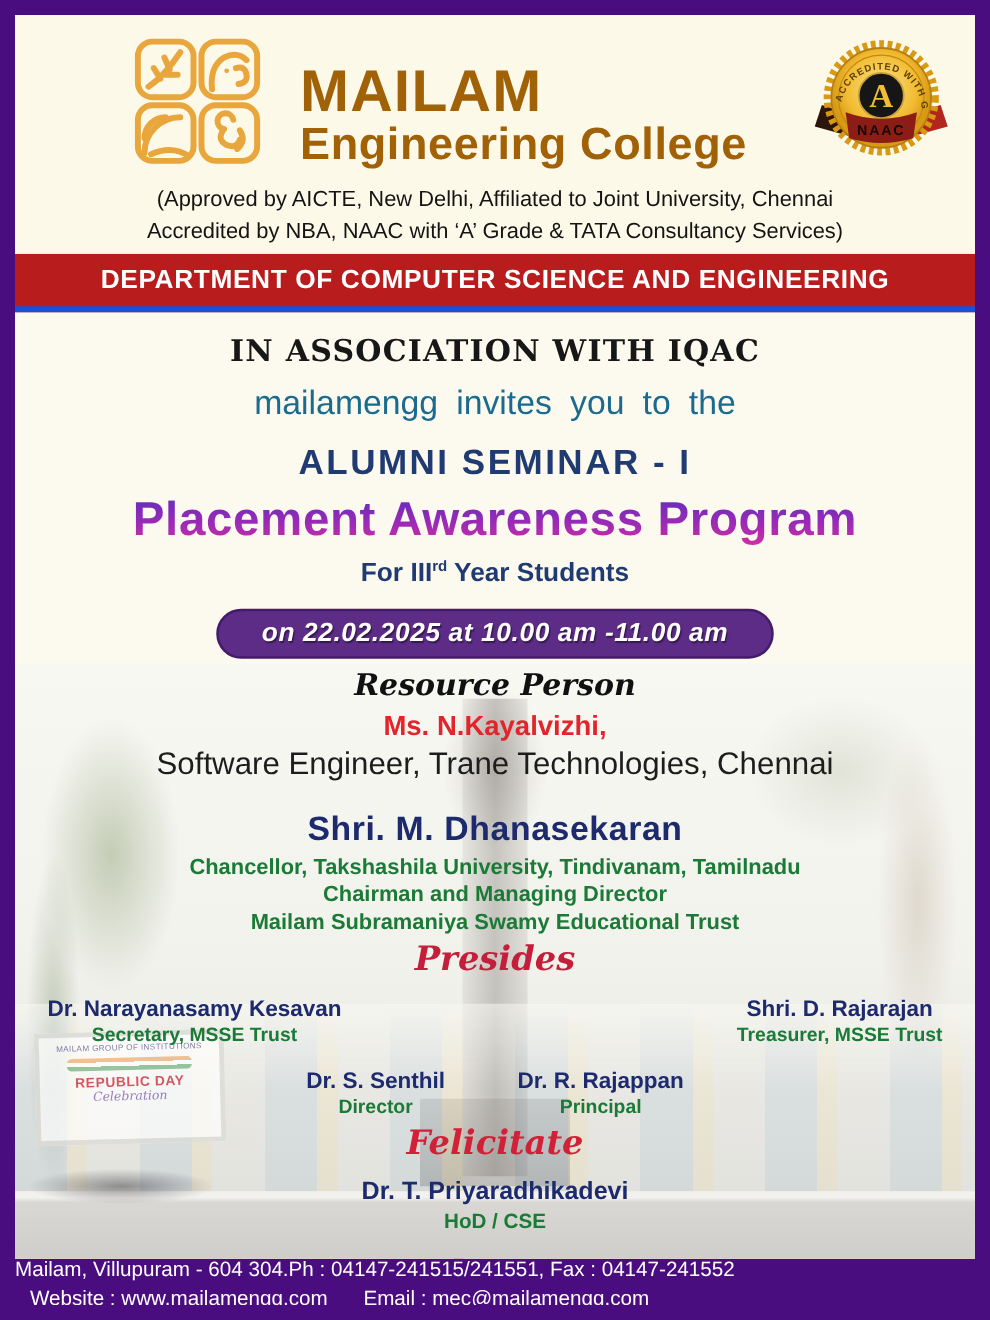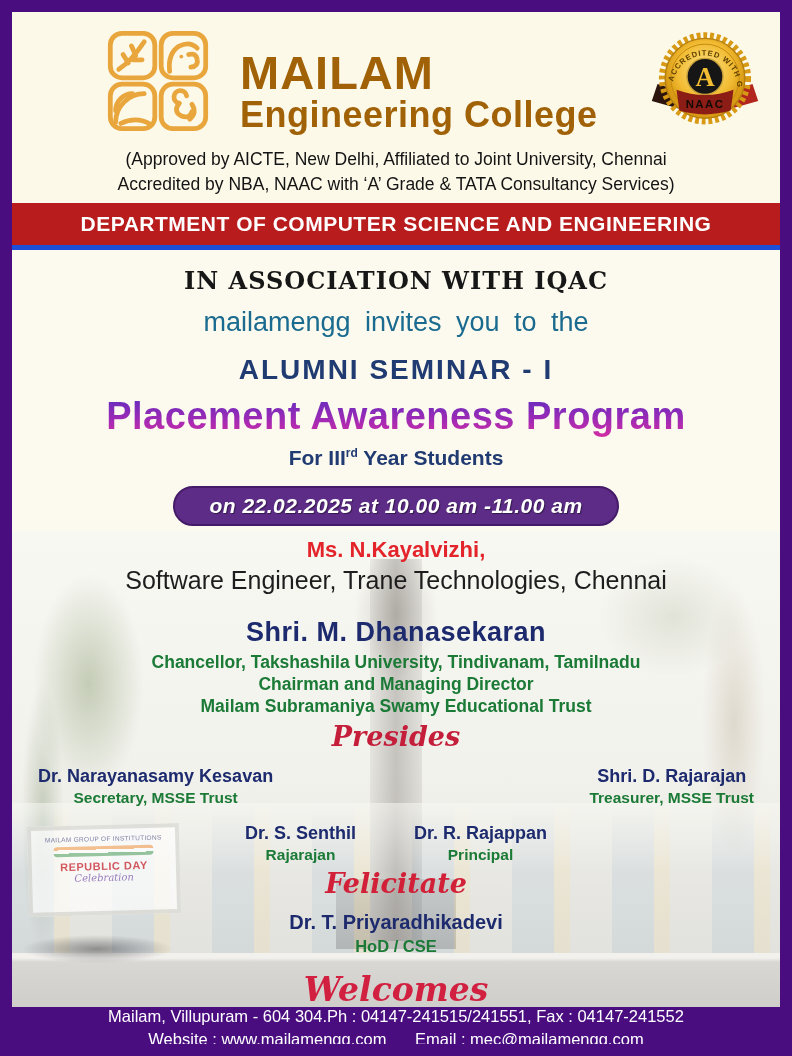--- a/index.html
+++ b/index.html
@@ -186,21 +186,21 @@
   .dig-role{font-size:15.5px;font-weight:bold;color:#1A7A36;margin-top:2px;}
   .felicitate{margin-top:4px;font-size:27px;color:#D12038;}
   .welcomer-name{margin-top:12px;font-size:20px;font-weight:800;color:#1D2B6E;}
   .welcomer-role{font-size:16.5px;font-weight:bold;color:#1A7A36;margin-top:3px;}
   .welcomes{margin-top:14px;font-size:33px;color:#D12040;}
 
   
   .footer{
     height:42px;background:#4A0D80;
     display:flex;flex-direction:column;justify-content:center;
-    text-align:center;color:#fff;
+    text-align:left;color:#fff;
     font-size:16.5px;line-height:1.4;
   }
   .footer .f2 span{margin:0 12px;}
 </style>
 </head>
 <body>
 
 <div class="poster">
   <div class="inner">
 
@@ -289,20 +289,21 @@
       <div class="photo-deco road"></div>
       <div class="photo-deco billboard">
         <div class="bb-head">MAILAM GROUP OF INSTITUTIONS</div>
         <div class="bb-flag"></div>
         <div class="bb-line1">REPUBLIC DAY</div>
         <div class="bb-line2">Celebration</div>
       </div>
       <div class="photo-deco bikes"></div>
 
       <div class="overlay">
+        <div class="script resource-label">Resource Person</div>
         <div class="resource-name">Ms. N.Kayalvizhi,</div>
         <div class="resource-role">Software Engineer, Trane Technologies, Chennai</div>
 
         <div class="chief-name">Shri. M. Dhanasekaran</div>
         <div class="chief-lines">
           <div class="chief-line">Chancellor, Takshashila University, Tindivanam, Tamilnadu</div>
           <div class="chief-line">Chairman and Managing Director</div>
           <div class="chief-line">Mailam Subramaniya Swamy Educational Trust</div>
         </div>
         <div class="script presides">Presides</div>
@@ -314,21 +315,21 @@
           </div>
           <div>
             <div class="dig-name">Shri. D. Rajarajan</div>
             <div class="dig-role">Treasurer, MSSE Trust</div>
           </div>
         </div>
 
         <div class="dig-row2">
           <div>
             <div class="dig-name">Dr. S. Senthil</div>
-            <div class="dig-role">Rajarajan</div>
+            <div class="dig-role">Director</div>
           </div>
           <div>
             <div class="dig-name">Dr. R. Rajappan</div>
             <div class="dig-role">Principal</div>
           </div>
         </div>
 
         <div class="script felicitate">Felicitate</div>
 
         <div class="welcomer-name">Dr. T. Priyaradhikadevi</div>

